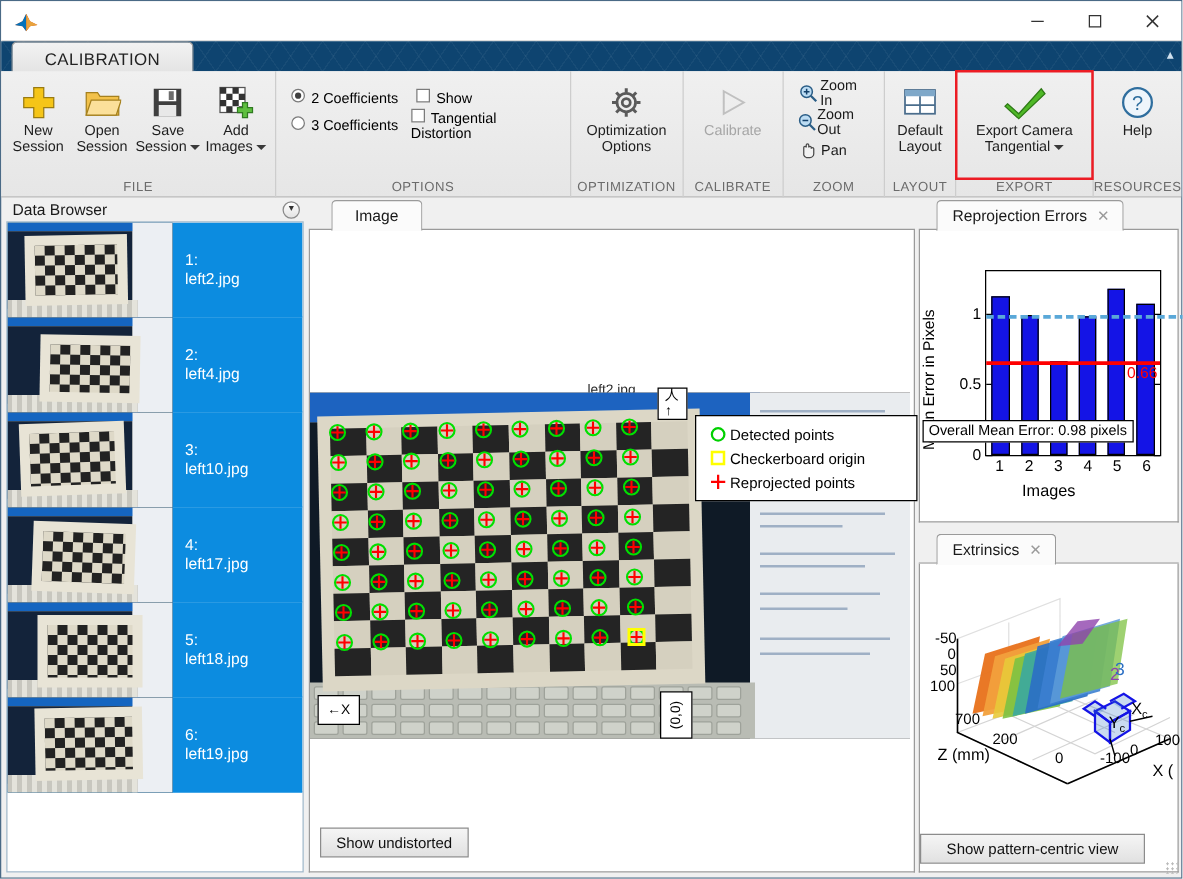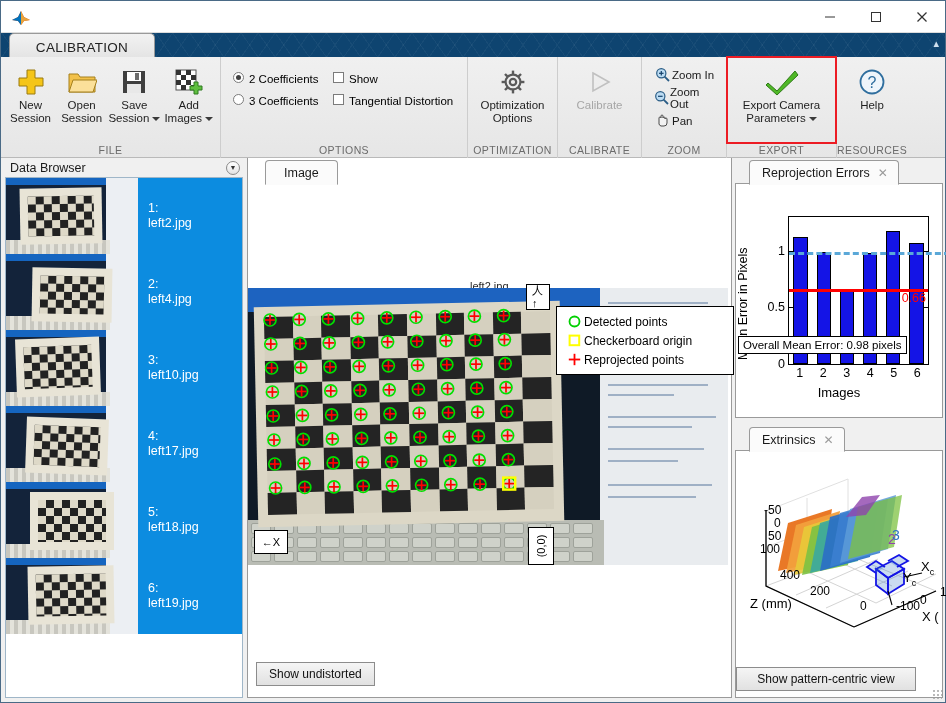--- a/index.html
+++ b/index.html
@@ -94,21 +94,21 @@
   .sc-paper { position:absolute; background:#eceff3; }
   .sc-kbd { position:absolute; background:#d9d8d0;
             background-image:repeating-linear-gradient(90deg,#c8c7bf 0 4px,#e4e3db 4px 8px); }
   .sc-board { position:absolute; background:#e8e4d6; }
   .sc-cbd { position:absolute; inset:0;
       background-image:
         repeating-conic-gradient(#222 0% 25%, #ded9c8 0% 50%);
       background-size:16px 16px; }
 
   
-  .center { flex:1; height:100%; padding:0 3px 6px 0; display:flex; flex-direction:row; }
+  .center { flex:1; height:100%; padding:0 3px 6px 0; display:flex; flex-direction:column; }
   .tabstrip { height:26px; position:relative; }
   .tabstrip::after { content:""; position:absolute; left:0; bottom:0; width:100%;
                      height:1px; background:#9a9a9a; }
   .tab { position:absolute; left:18px; top:2px; height:25px; padding:0 18px;
          background:#fbfbfb; border:1px solid #9a9a9a; border-bottom:1px solid #fbfbfb;
          border-radius:4px 4px 0 0; display:flex; align-items:center;
          font-size:12.5px; color:#1a1a1a; z-index:2; }
   .canvas-wrap { flex:1; background:#fff; border:1px solid #9a9a9a; border-top:none;
                  position:relative; }
   .img-area { position:absolute; left:0; right:0; top:0; bottom:46px; }
@@ -179,21 +179,21 @@
             justify-content:space-around; font-size:12.5px; color:#000; }
   .xtitle { position:absolute; left:0; right:0; text-align:center;
             font-size:13px; color:#000; }
   .tip { position:absolute; background:#fff; border:1px solid #000;
          font-size:11.5px; color:#000; padding:2px 4px; white-space:nowrap; }
 
   
   .ex-wrap { position:absolute; inset:0; }
   .ex-btn-wrap { position:absolute; left:0; right:0; bottom:6px;
                  display:flex; }
-  .ex-lbl { position:absolute; font-size:12px; color:#000; white-space:nowrap;margin-left:16px; }
+  .ex-lbl { position:absolute; font-size:12px; color:#000; white-space:nowrap; }
   .ex-ax { position:absolute; font-size:13px; color:#000; white-space:nowrap; }
 
   .grip { position:absolute; right:3px; bottom:3px; width:10px; height:10px;
           background-image:radial-gradient(#a9a9a9 36%, transparent 38%);
           background-size:4px 4px; opacity:.8; }
 </style>
 </head>
 <body>
 
 <div id="app">
@@ -391,32 +391,49 @@
             <svg width="15" height="15" viewBox="0 0 15 15">
               <path d="M4 10 v-5 a1 1 0 0 1 2 0 v-2 a1 1 0 0 1 2 0 v2 a1 1 0 0 1 2 0 v1 a1 1 0 0 1 2 0 v4 a3 3 0 0 1 -3 3 h-3 a3 3 0 0 1 -2 -2 z" fill="#f2f2f2" stroke="#4a4a4a" stroke-width="1"></path>
             </svg>
           </span>
           <span>Pan</span>
         </div>
       </div>
       <div class="rgroup-label">ZOOM</div>
     </div>
 
+    <div class="rgroup" style="width:57px">
+      <div class="rgroup-body" style="justify-content:center">
+        <div class="bigbtn" style="width:53px">
+          <div class="ico">
+            <svg width="28" height="24" viewBox="0 0 28 24">
+              <rect x="2" y="2" width="24" height="19" fill="#fff" stroke="#4a6d8c" stroke-width="1.4"></rect>
+              <rect x="2" y="2" width="24" height="5" fill="#7fa8c9"></rect>
+              <line x1="14" y1="7" x2="14" y2="21" stroke="#4a6d8c" stroke-width="1.4"></line>
+              <line x1="2" y1="14" x2="26" y2="14" stroke="#4a6d8c" stroke-width="1.4"></line>
+            </svg>
+          </div>
+          <div class="lbl">Default</div>
+          <div class="lbl">Layout</div>
+        </div>
+      </div>
+      <div class="rgroup-label">LAYOUT</div>
+    </div>
 
     <div class="rgroup" style="width:110px">
       <div class="rgroup-body export-hl" style="justify-content:flex-start">
         <div class="bigbtn" style="width:104px">
           <div class="ico">
             <svg width="34" height="28" viewBox="0 0 34 28">
               <path d="M3 15 L12 23 L30 3 L33 7 L12 27 L1 17 Z" fill="#4fb827" stroke="#2f7a17" stroke-width="1"></path>
             </svg>
           </div>
           <div class="lbl">Export Camera</div>
           <div class="lbl">
-            <span>Parameters</span><span class="caret"></span>
+            <span>Tangential</span><span class="caret"></span>
           </div>
         </div>
       </div>
       <div class="rgroup-label">EXPORT</div>
     </div>
 
     <div class="rgroup" style="width:70px; border-right:none">
       <div class="rgroup-body" style="justify-content:center">
         <div class="bigbtn" style="width:60px">
           <div class="ico">
@@ -1231,21 +1248,21 @@
                 <path d="M168 126 L186 122"></path>
                 <path d="M152 140 L156 154"></path>
               </g>
             </svg>
 
             <div class="ex-lbl" style="left:12px; top:52px">-50</div>
             <div class="ex-lbl" style="left:22px; top:65px">0</div>
             <div class="ex-lbl" style="left:16px; top:78px">50</div>
             <div class="ex-lbl" style="left:8px; top:91px">100</div>
 
-            <div class="ex-lbl" style="left:28px; top:117px">400</div>
+            <div class="ex-lbl" style="left:28px; top:117px">700</div>
             <div class="ex-lbl" style="left:58px; top:133px">200</div>
             <div class="ex-lbl" style="left:108px; top:148px">0</div>
 
             <div class="ex-lbl" style="left:144px; top:148px">-100</div>
             <div class="ex-lbl" style="left:168px; top:142px">0</div>
             <div class="ex-lbl" style="left:188px; top:134px">100</div>
 
             <div class="ex-ax" style="left:14px; top:145px">Z (mm)</div>
             <div class="ex-ax" style="left:186px; top:158px">X (</div>
 

